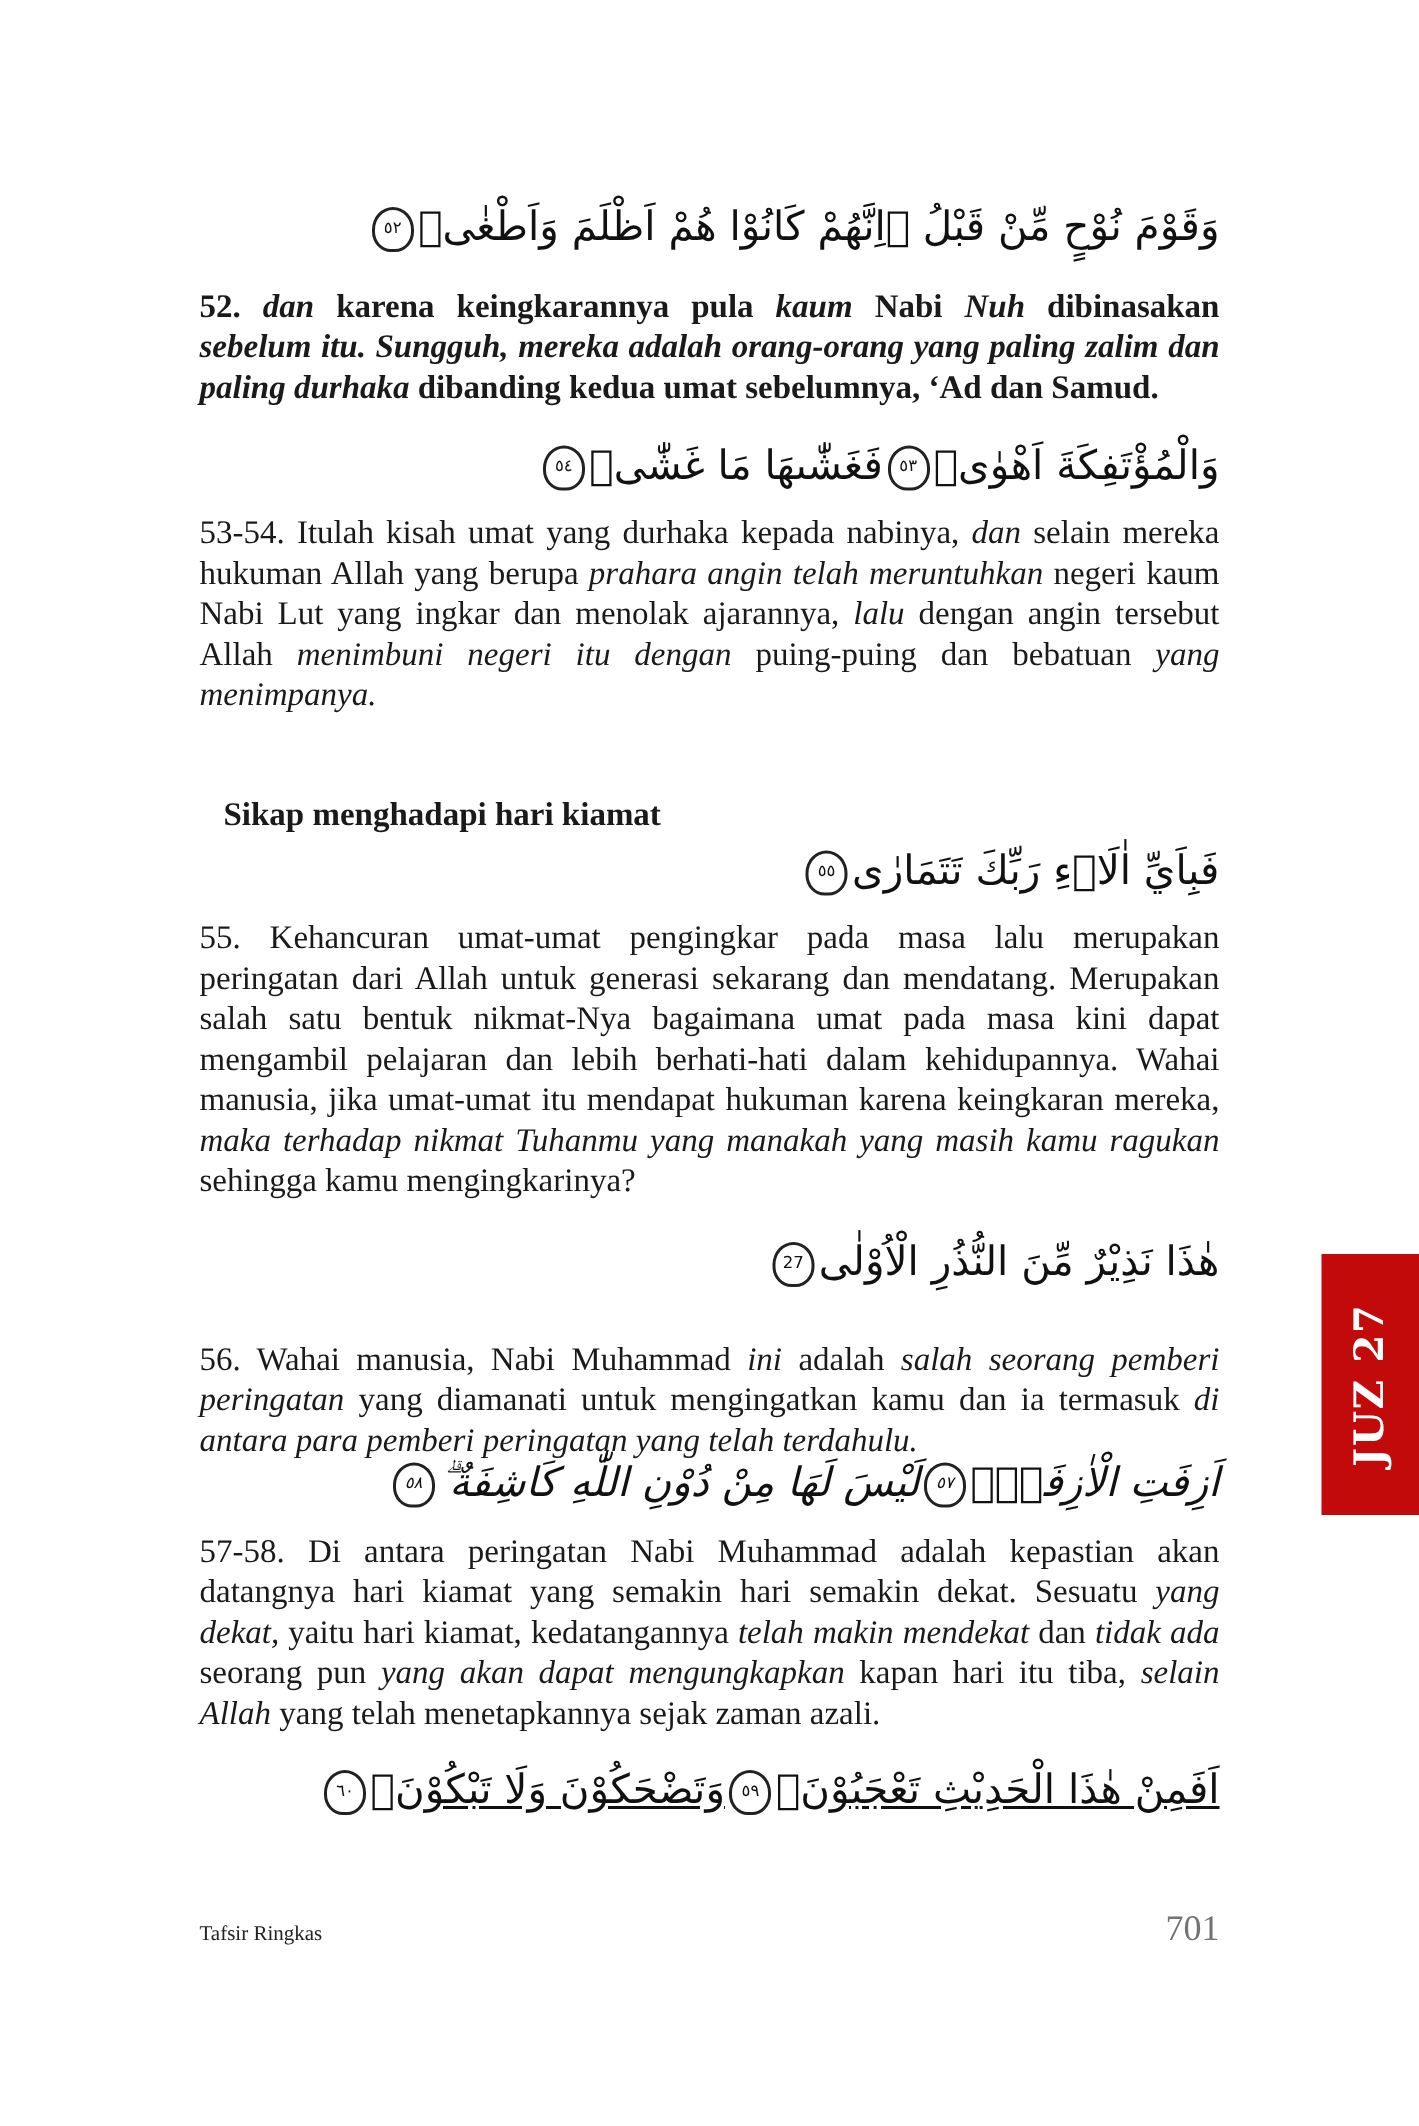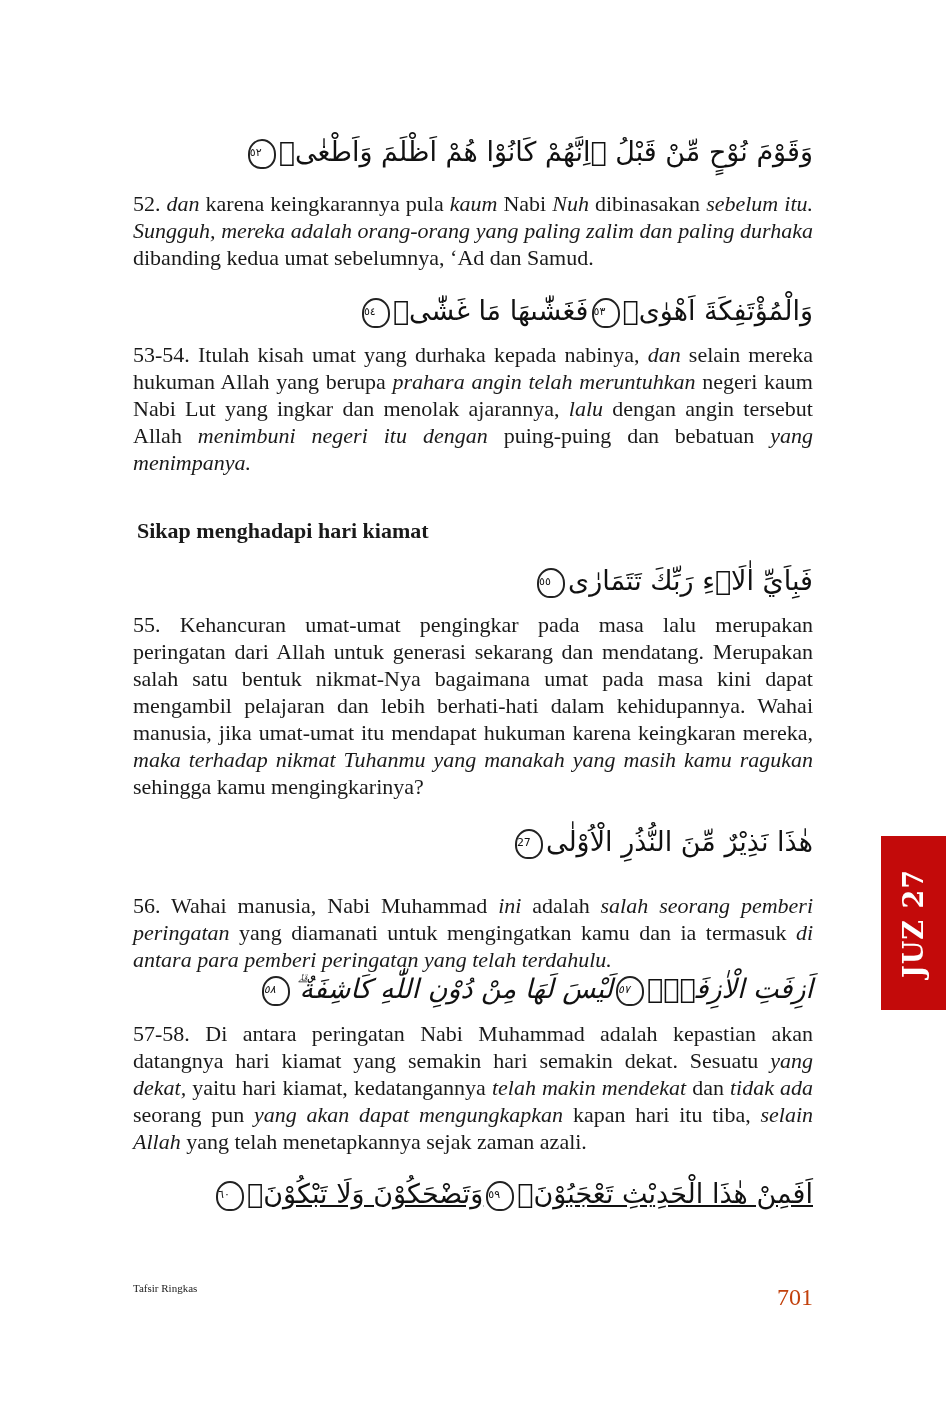--- a/index.html
+++ b/index.html
@@ -7,55 +7,55 @@
     width: 946px; height: 1417px; background: #ffffff; position: relative; overflow: hidden;
     font-family: "Liberation Serif", "DejaVu Serif", serif; color: #1a1a1a;
   }
   .column { position: absolute; left: 133px; width: 680px; top: 0; }
   .ayah-ar {
     position: absolute; right: 0; direction: rtl; text-align: right;
     font-family: "DejaVu Sans", sans-serif; font-size: 27px; white-space: nowrap; color: #111;
   }
   .ayah-ar .num {
     display: inline-block; width: 24px; height: 26px; border: 2px solid #222; border-radius: 50% 50% 45% 45%;
-    font-size: 11px; line-height: 24px; text-align: left; vertical-align: middle; margin: 0 3px;
+    font-size: 11px; line-height: 24px; text-align: center; vertical-align: middle; margin: 0 3px;
     font-family: "DejaVu Sans", sans-serif;
   }
   .para {
     position: absolute; left: 0; width: 680px; font-size: 22px; line-height: 27px;
     text-align: justify; margin: 0;
   }
   .para i { font-style: italic; }
   .heading {
-    position: absolute; left: 0; font-size: 22px; font-weight: bold; margin: 4px;
+    position: absolute; left: 0; font-size: 22px; font-weight: bold; margin: 16px;
   }
   .footer-title {
-    position: absolute; left: 133px; top: 1282px; font-size: 11px; color: #222;
+    position: absolute; left: 133px; top: 1282px; font-size: 14px; color: #222;
   }
   .page-num {
-    position: absolute; right: 133px; top: 1273px; font-size: 24px; color: #c2410c; margin-top: 11px;
+    position: absolute; right: 133px; top: 1273px; font-size: 24px; color: #737373;
   }
   .juz-tab {
     position: absolute; left: 881px; top: 836px; width: 65px; height: 174px; background: #c30a0a;
     display: flex; align-items: center; justify-content: center;
   }
   .juz-tab span {
     transform: rotate(-90deg); white-space: nowrap; color: #ffffff; font-weight: bold;
     font-size: 27px; letter-spacing: 1px; font-family: "DejaVu Serif", serif;
   }
 </style>
 </head>
 <body>
 
 <div class="column">
 
   <div class="ayah-ar" style="top:136px;">
     <span>وَقَوْمَ نُوْحٍ مِّنْ قَبْلُ ۗاِنَّهُمْ كَانُوْا هُمْ اَظْلَمَ وَاَطْغٰىۗ</span><span class="num">٥٢</span>
   </div>
-  <p class="para" style="top:190px;"><span>52. </span><i>dan</i><span> karena keingkarannya pula </span><i>kaum</i><span> Nabi </span><i>Nuh</i><span> dibinasakan </span><i>sebelum itu. Sungguh, mereka adalah orang-orang yang paling zalim dan paling durhaka</i><span> dibanding kedua umat sebelumnya, ‘Ad dan Samud.</span></p>
+  <p class="para" style="top:190px;font-weight:bold;"><span>52. </span><i>dan</i><span> karena keingkarannya pula </span><i>kaum</i><span> Nabi </span><i>Nuh</i><span> dibinasakan </span><i>sebelum itu. Sungguh, mereka adalah orang-orang yang paling zalim dan paling durhaka</i><span> dibanding kedua umat sebelumnya, ‘Ad dan Samud.</span></p>
 
   <div class="ayah-ar" style="top:295px;">
     <span>وَالْمُؤْتَفِكَةَ اَهْوٰىۙ</span><span class="num">٥٣</span><span>فَغَشّٰىهَا مَا غَشّٰىۚ</span><span class="num">٥٤</span>
   </div>
   <p class="para" style="top:341px;"><span>53-54. Itulah kisah umat yang durhaka kepada nabinya, </span><i>dan</i><span> selain mereka hukuman Allah yang berupa </span><i>prahara angin telah meruntuhkan</i><span> negeri kaum Nabi Lut yang ingkar dan menolak ajarannya, </span><i>lalu</i><span> dengan angin tersebut Allah </span><i>menimbuni negeri itu dengan</i><span> puing-puing dan bebatuan </span><i>yang menimpanya.</i></p>
 
   <h2 class="heading" style="top:514px;">Sikap menghadapi hari kiamat</h2>
 
   <div class="ayah-ar" style="top:565px;">
     <span>فَبِاَيِّ اٰلَاۤءِ رَبِّكَ تَتَمَارٰى</span><span class="num">٥٥</span>

